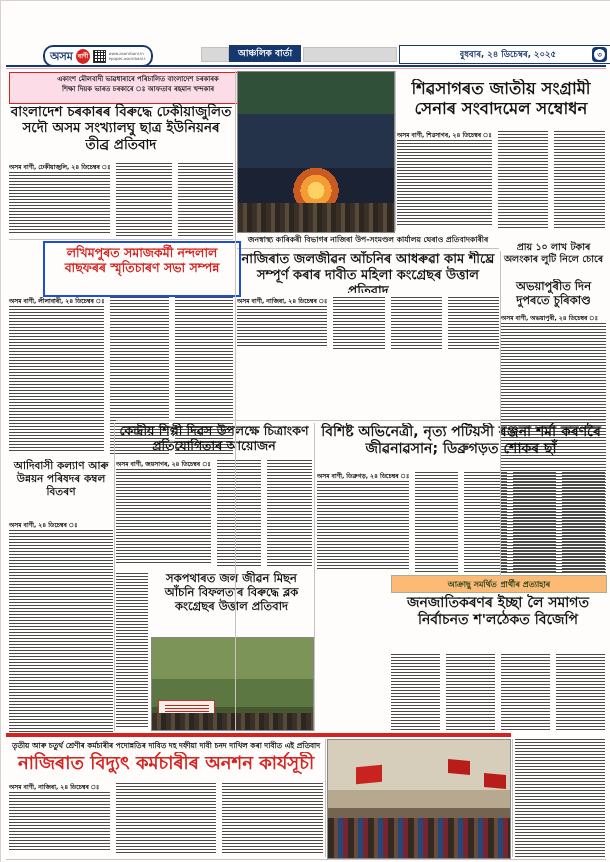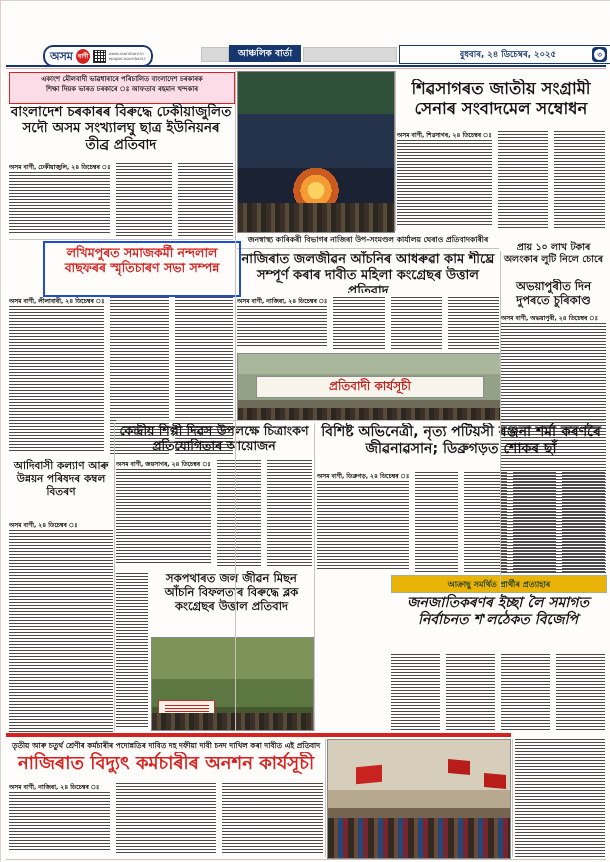--- a/index.html
+++ b/index.html
@@ -31,23 +31,23 @@
   .graybar{background:#d8d8d8;border:1px solid #c2c2c2;}
   .datebox{border:1px solid #17386e;background:#fff;display:flex;align-items:center;
            justify-content:flex-end;gap:4px;padding:0 3px;}
   .date-text{color:#17386e;font-weight:bold;font-size:8.5px;white-space:nowrap;overflow:hidden;}
   .badge{width:15px;height:15px;background:#17386e;border-radius:4px;display:flex;
          align-items:center;justify-content:center;flex:0 0 auto;}
   .badge-in{width:11px;height:11px;background:#fff;border-radius:50%;color:#17386e;font-size:7px;
             font-weight:bold;display:flex;align-items:center;justify-content:center;}
   
   .earbox{background:#fbdce7;border:1.5px solid #d6231f;text-align:center;font-size:6.8px;
-          font-weight:bold;line-height:1.45;color:#222;overflow:hidden;padding-top:2px;}
+          font-weight:bold;line-height:1.45;color:#222;overflow:hidden;padding-top:2px;padding-left:16px;}
   .redbox{border:2px solid #1d4ed8;}
-  .stripbox{background:#eab308;border:1px solid #9fb48f;display:flex;align-items:center;
+  .stripbox{background:#fdba74;border:1px solid #9fb48f;display:flex;align-items:center;
             justify-content:center;font-size:8px;font-weight:bold;color:#1c3d1c;overflow:hidden;}
   
   .photo{overflow:hidden;border:1px solid #888;}
   .fire-photo{background:
       radial-gradient(circle at 50% 74%, #ffd163 0 6%, #f59b33 6% 11%, #c85a22 11% 16%, transparent 16%),
       linear-gradient(to bottom,#31503a 0 26%,#24324a 26% 60%,#1a2233 60% 82%,#121722 82% 100%);}
   .crowdstrip{position:absolute;left:0;bottom:0;width:100%;height:18%;
       background:repeating-linear-gradient(90deg,#3a3027 0 5px,#584a38 5px 9px,#2c2620 9px 14px);}
   .banner-photo{background:linear-gradient(to bottom,#aab79b 0 30%,#93a188 30% 70%,#6f6a58 70% 100%);}
   .banner-strip{position:absolute;left:7%;top:34%;width:86%;height:30%;background:#f7f4ec;
@@ -135,24 +135,20 @@
   <div class="abs hl" style="left:236px;top:250px;width:262px;height:42px;font-size:13px;">নাজিৰাত জলজীৱন আঁচনিৰ আধৰুৱা কাম শীঘ্ৰে সম্পূৰ্ণ কৰাৰ দাবীত মহিলা কংগ্ৰেছৰ উত্তাল প্ৰতিবাদ</div>
   <div class="abs cols" style="left:236px;top:296px;width:262px;height:52px;">
     <div>
       <span class="dateline">অসম বাণী, নাজিৰা, ২৪ ডিচেম্বৰ ঃ</span>
       <div class="greek" style="height:40px;"></div>
     </div>
     <div class="greek"></div>
     <div class="greek"></div>
     <div class="greek"></div>
   </div>
-  <div class="abs photo banner-photo" style="left:236px;top:352px;width:262px;height:66px;">
-    <div class="banner-strip">প্ৰতিবাদী কাৰ্যসূচী</div>
-    <div class="crowdstrip"></div>
-  </div>
 
   <div class="abs hl" style="left:500px;top:240px;width:105px;height:36px;font-size:9.5px;">প্ৰায় ১০ লাখ টকাৰ অলংকাৰ লুটি নিলে চোৰে</div>
   <div class="abs hl" style="left:500px;top:278px;width:105px;height:32px;font-size:11.5px;">অভয়াপুৰীত দিন দুপৰতে চুৰিকাণ্ড</div>
   <div class="abs" style="left:500px;top:313px;width:105px;">
     <span class="dateline">অসম বাণী, অভয়াপুৰী, ২৪ ডিচেম্বৰ ঃ</span>
     <div class="greek" style="height:250px;"></div>
   </div>
 
   <div class="abs hl" style="left:8px;top:458px;width:104px;height:58px;font-size:10.5px;">আদিবাসী কল্যাণ আৰু উন্নয়ন পৰিষদৰ কম্বল বিতৰণ</div>
   <div class="abs" style="left:8px;top:520px;width:104px;">
@@ -185,21 +181,21 @@
       <span class="dateline">অসম বাণী, ডিব্ৰুগড়, ২৪ ডিচেম্বৰ ঃ</span>
       <div class="greek" style="height:88px;"></div>
     </div>
     <div class="greek"></div>
     <div class="greek"></div>
     <div class="greek"></div>
     <div class="greek"></div>
   </div>
 
   <div class="abs stripbox" style="left:390px;top:574px;width:214px;height:16px;">আক্ৰাছু সমৰ্থিত প্ৰাৰ্থীৰ প্ৰত্যাহাৰ</div>
-  <div class="abs hl" style="left:390px;top:593px;width:214px;height:56px;font-size:14px;font-style:italic;">জনজাতিকৰণৰ ইচ্ছা লৈ সমাগত নিৰ্বাচনত শ'লঠেকত বিজেপি</div>
+  <div class="abs hl" style="left:390px;top:593px;width:214px;height:56px;font-size:14px;">জনজাতিকৰণৰ ইচ্ছা লৈ সমাগত নিৰ্বাচনত শ'লঠেকত বিজেপি</div>
   <div class="abs cols" style="left:390px;top:653px;width:214px;height:76px;">
     <div class="greek"></div>
     <div class="greek"></div>
     <div class="greek"></div>
     <div class="greek"></div>
   </div>
 
   <div class="abs vline" style="left:234px;top:70px;height:660px;"></div>
   <div class="abs vline" style="left:394px;top:70px;height:160px;"></div>
   <div class="abs vline" style="left:499px;top:250px;height:340px;"></div>

